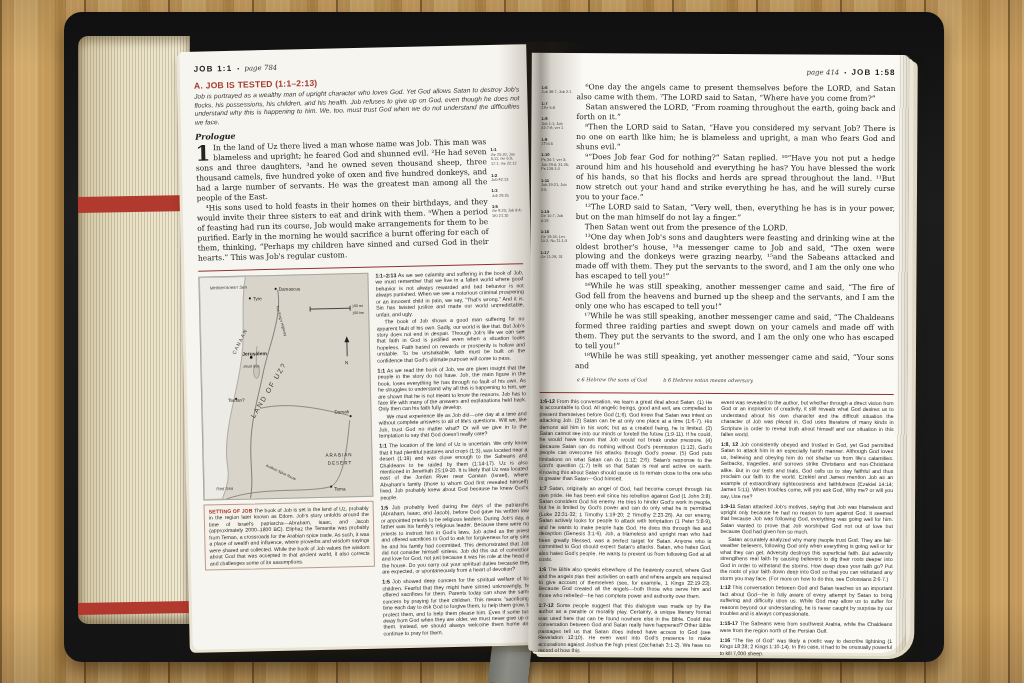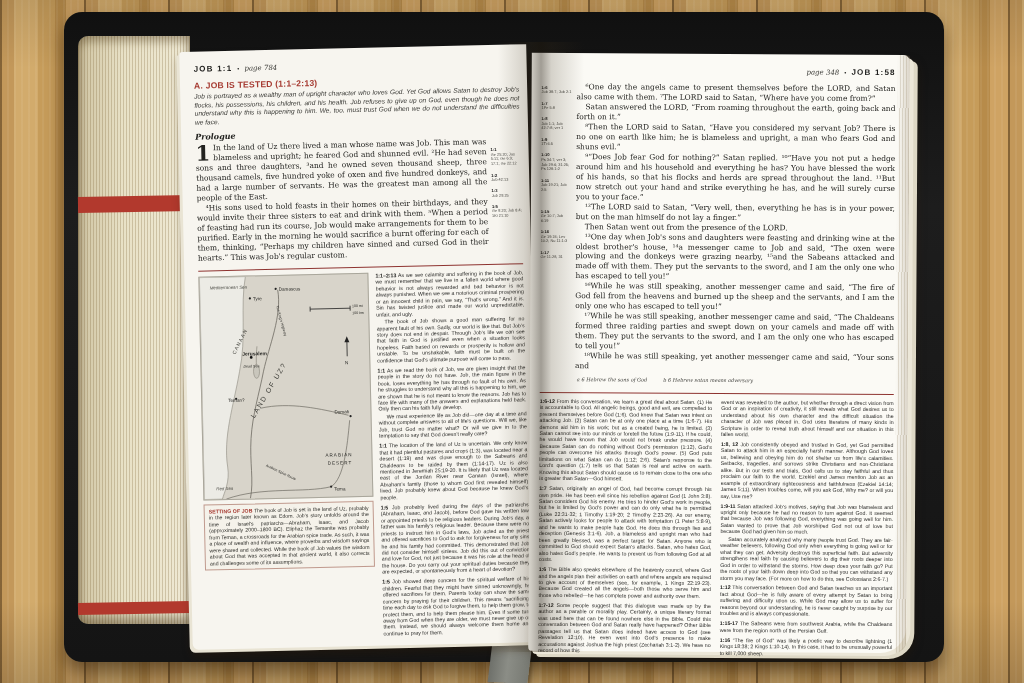--- a/index.html
+++ b/index.html
@@ -207,21 +207,21 @@
       <p class="note cont"><span>We must experience life as Job did—one day at a time and without complete answers to all of life's questions. Will we, like Job, trust God no matter what? Or will we give in to the temptation to say that God doesn't really care?</span></p>
       <p class="note"><span class="nref">1:1</span> <span>The location of the land of Uz is uncertain. We only know that it had plentiful pastures and crops (1:3), was located near a desert (1:19) and was close enough to the Sabeans and Chaldeans to be raided by them (1:14-17). Uz is also mentioned in Jeremiah 25:19-20. It is likely that Uz was located east of the Jordan River near Canaan (Israel), where Abraham's family (those to whom God first revealed himself) lived. Job probably knew about God because he knew God's people.</span></p>
       <p class="note"><span class="nref">1:5</span> <span>Job probably lived during the days of the patriarchs (Abraham, Isaac, and Jacob), before God gave his written law or appointed priests to be religious leaders. During Job's day, a father was his family's religious leader. Because there were no priests to instruct him in God's laws, Job acted as the priest and offered sacrifices to God to ask for forgiveness for any sins he and his family had committed. This demonstrated that Job did not consider himself sinless. Job did this out of conviction and love for God, not just because it was his role at the head of the house. Do you carry out your spiritual duties because they are expected, or spontaneously from a heart of devotion?</span></p>
       <p class="note"><span class="nref">1:5</span> <span>Job showed deep concern for the spiritual welfare of his children. Fearful that they might have sinned unknowingly, he offered sacrifices for them. Parents today can show the same concern by praying for their children. This means “sacrificing” time each day to ask God to forgive them, to help them grow, to protect them, and to help them please him. Even if some turn away from God when they are older, we must never give up on them. Instead, we should always welcome them home and continue to pray for them.</span></p>
     </div>
   </div>
 </div>
 
 <div class="page right-page">
   <div class="hdr rp-hdr">
-    <span class="pg">page 348</span>
+    <span class="pg">page 414</span>
     <span class="dot">•</span>
     <span class="ref">JOB 1:58</span>
   </div>
 
   <div class="rp-body">
     <div class="refs">
       <div class="re"><span class="rv">1:6</span><span>Job 38:7; Job 2:1</span></div>
       <div class="re"><span class="rv">1:7</span><span>1Pe 5:8</span></div>
       <div class="re"><span class="rv">1:8</span><span>Job 1:1; Job 42:7-8; ver 1</span></div>
       <div class="re"><span class="rv">1:9</span><span>1Ti 6:5</span></div>

